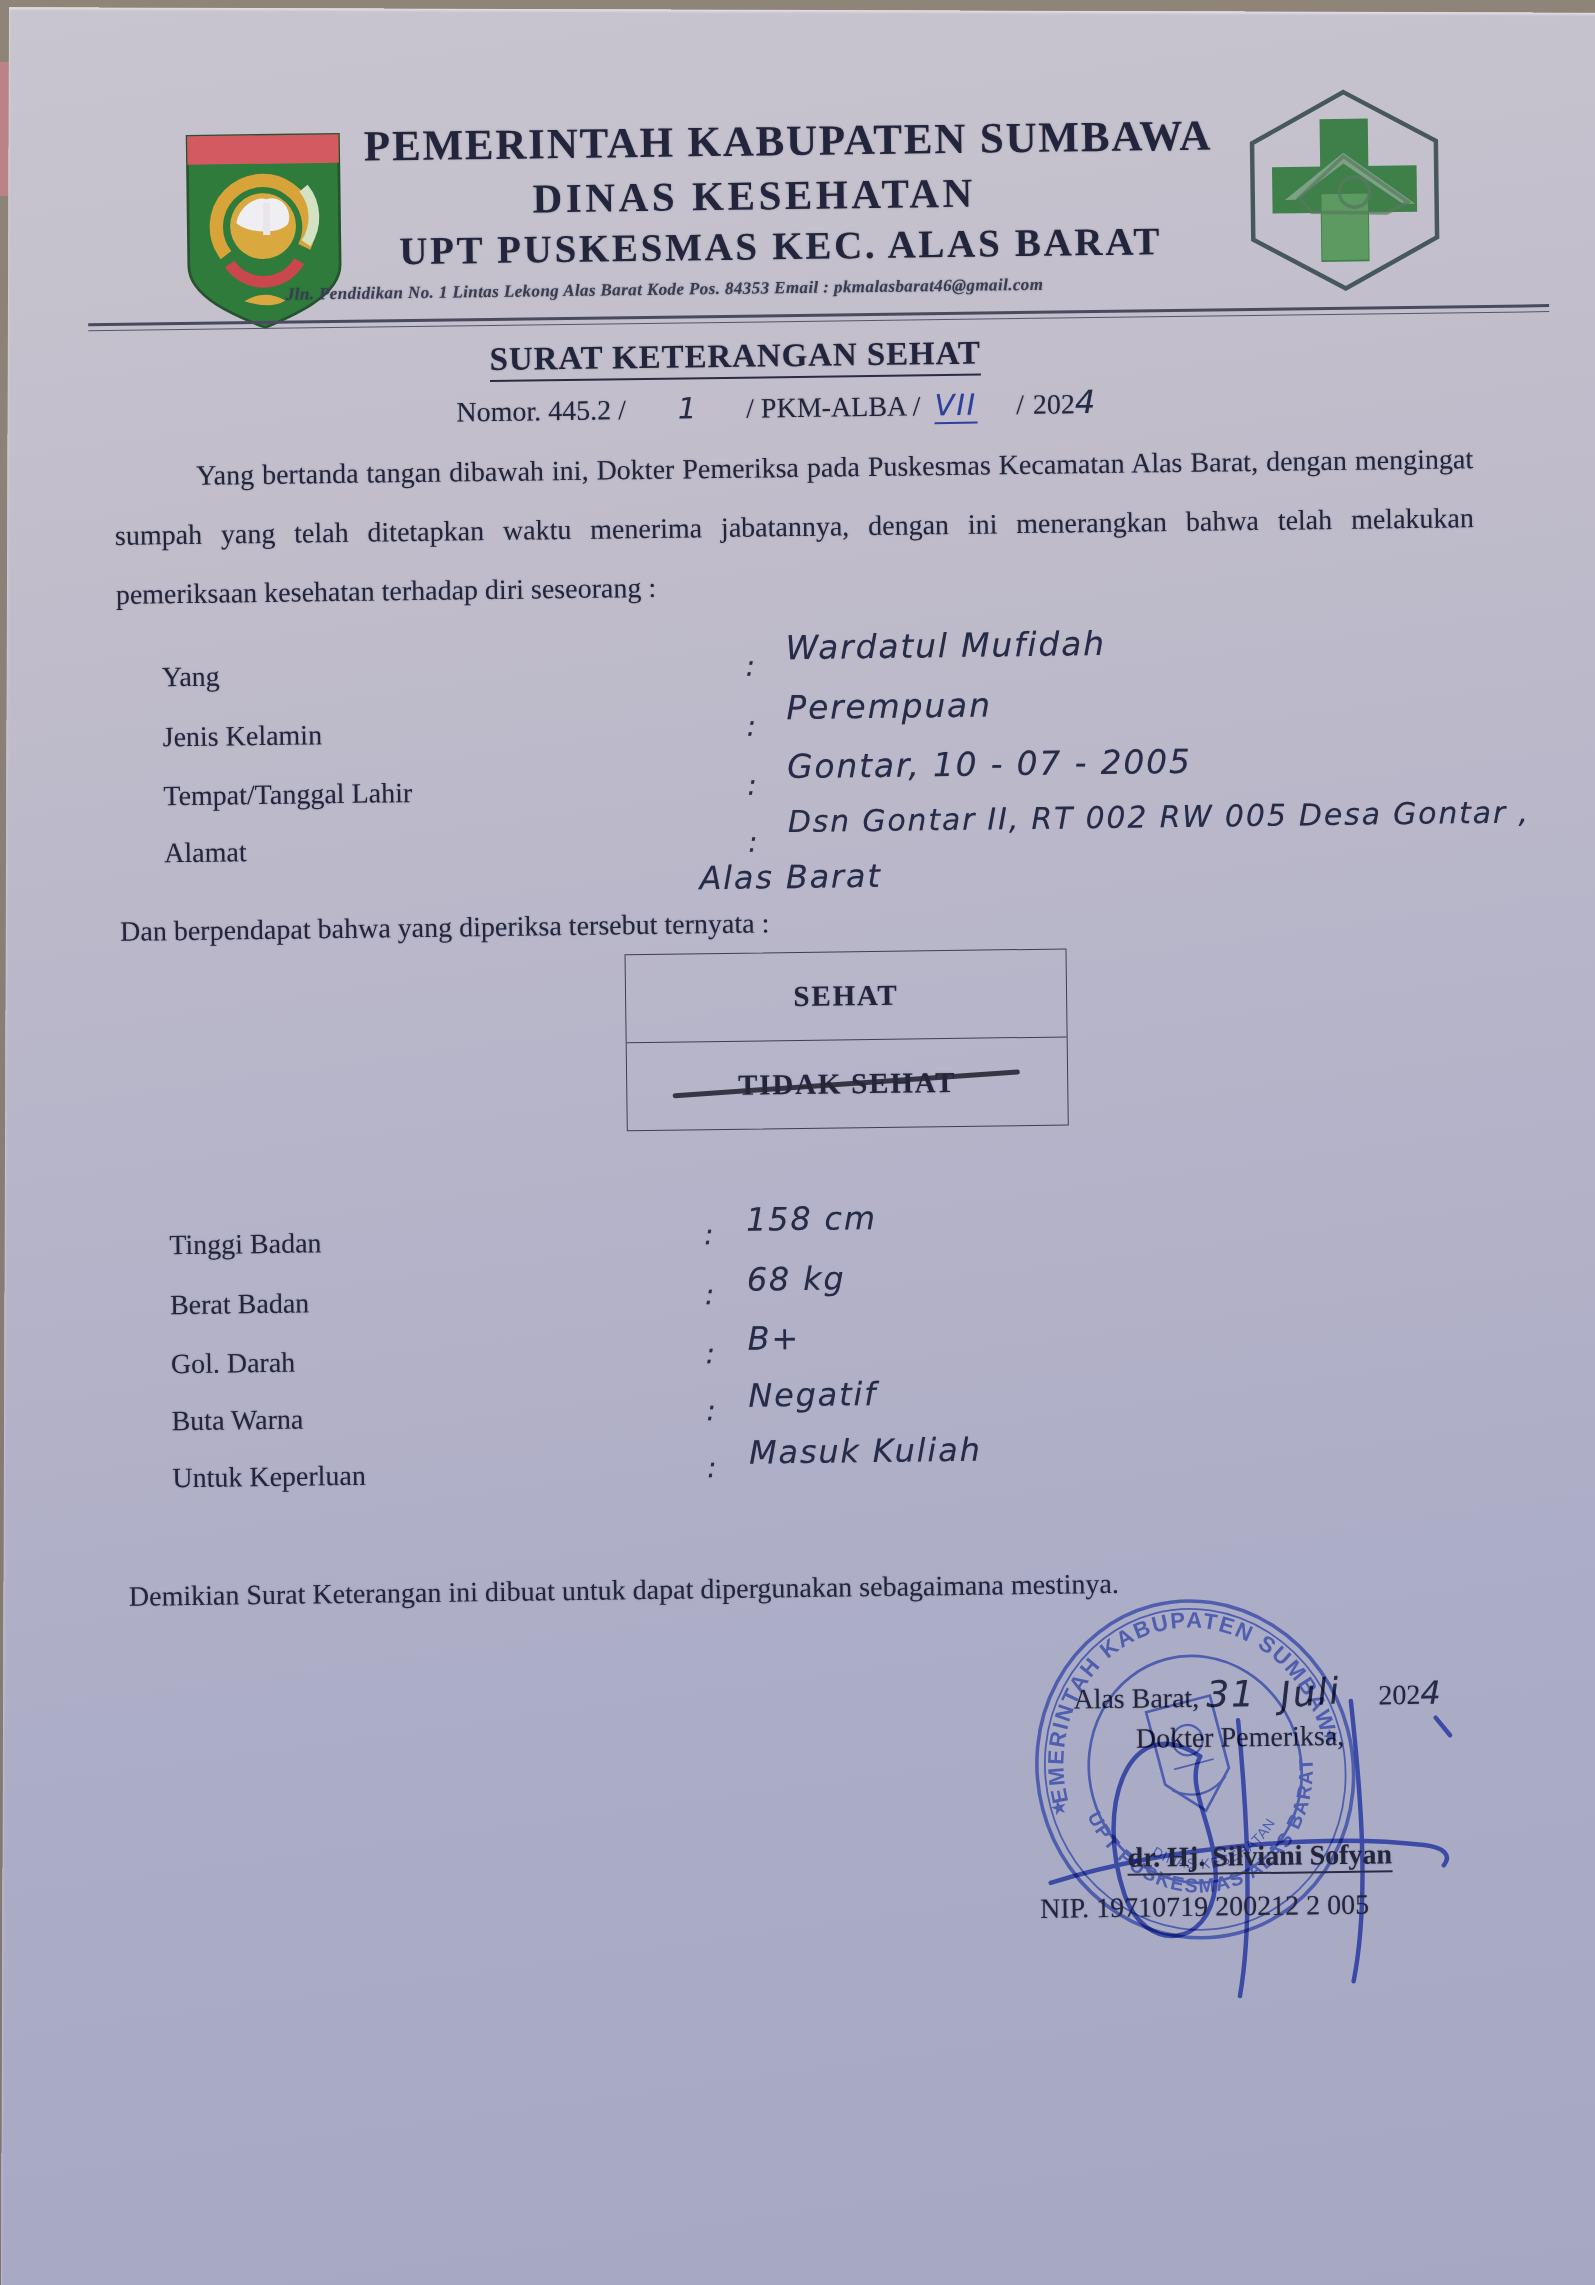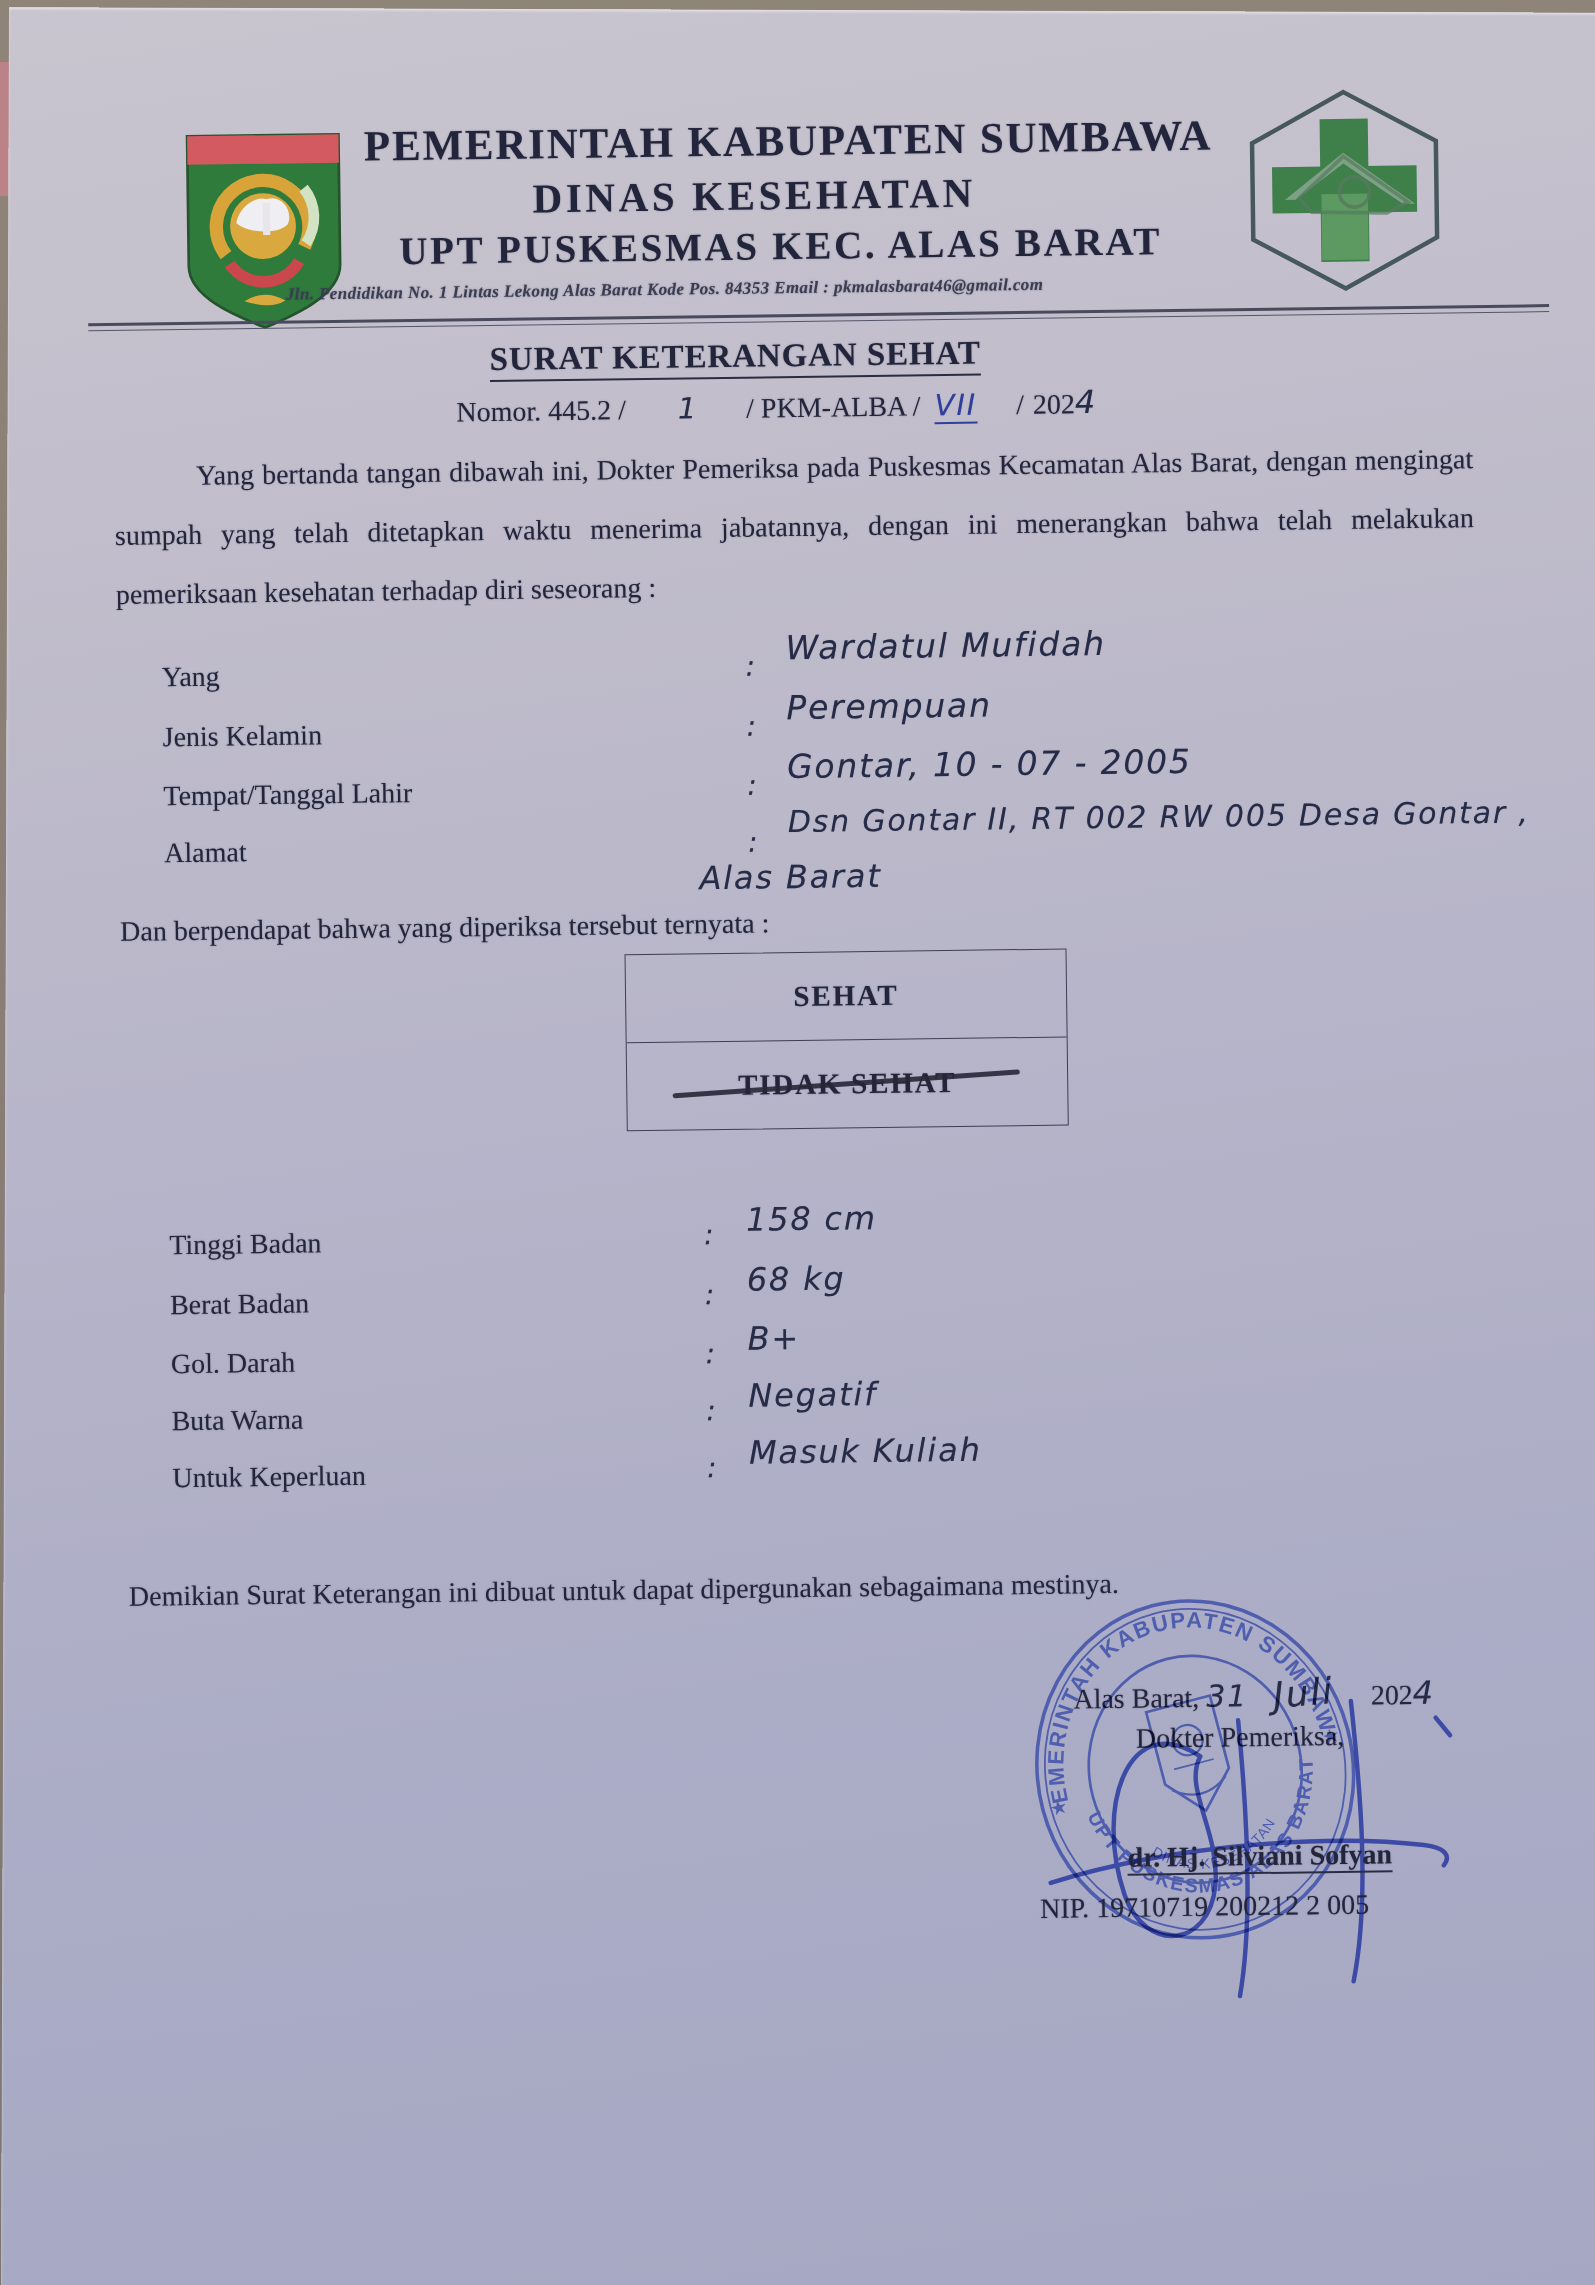--- a/index.html
+++ b/index.html
@@ -162,21 +162,21 @@
     <div class="field-row fr2 print" style="top:1454px;">
       <span class="lbl">Untuk Keperluan</span>
       <span class="col hw">:</span>
       <span class="val hw">Masuk  Kuliah</span>
     </div>
 
     <div class="abs print" style="left:120px;top:1572px;font-size:28px;">Demikian Surat Keterangan ini dibuat untuk dapat dipergunakan sebagaimana mestinya.</div>
 
     <div class="abs print sig-text" style="left:1063px;top:1679px;font-size:28px;display:flex;align-items:baseline;">
       <span>Alas Barat,</span>
-      <span class="hw" style="font-size:30px;margin-left:7.1px;">31</span>
+      <span class="hw" style="font-size:36px;margin-left:7.1px;">31</span>
       <span class="hw" style="font-size:36px;margin-left:25px;transform:rotate(-4deg);display:inline-block;">Juli</span>
       <span style="margin-left:37px;">202</span>
       <span class="hw" style="font-size:32px;">4</span>
     </div>
     <div class="abs print sig-text" style="left:1125px;top:1727px;font-size:28px;">Dokter Pemeriksa,</div>
 
     <div class="abs" id="stamp" style="left:1021px;top:1600px;width:326px;height:349px;transform:rotate(-14deg);">
       <svg width="326" height="349" viewBox="0 0 366 392">
         <g fill="none" stroke="#3a4da8">
           <ellipse cx="183" cy="196" rx="177" ry="190" stroke-width="4"></ellipse>

